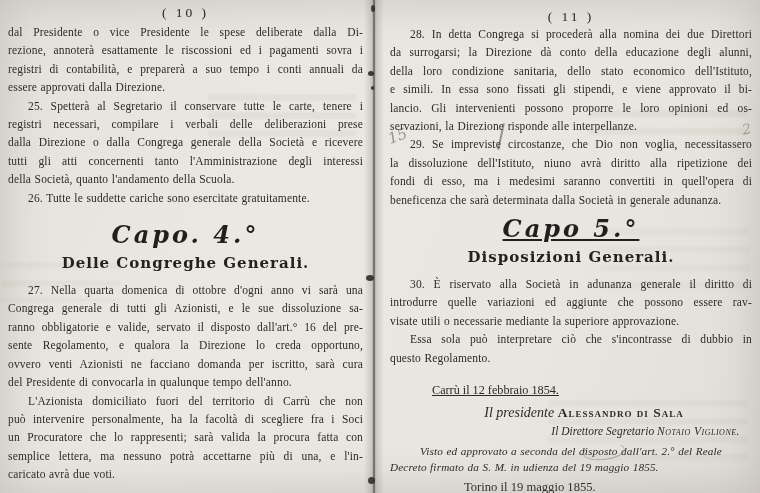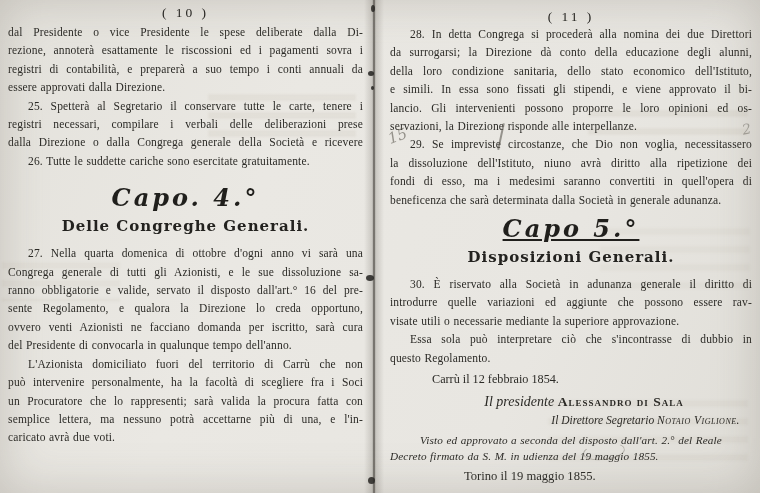--- a/index.html
+++ b/index.html
@@ -31,21 +31,21 @@
     text-align:center; font-family:"DejaVu Serif", serif; font-style:italic; font-weight:bold;
     font-size:24px; line-height:30px; letter-spacing:3px; color:#201f1c;
     margin:13px 0 3px;
   }
   .page.right .capo { margin-top:5px;text-decoration:underline; }
   .section {
     text-align:center; font-family:"DejaVu Serif", serif; font-weight:bold;
     font-size:15px; line-height:20px; letter-spacing:1px; color:#23221f; margin:2px 0 8px;
   }
 
-  .dateline { font-size:12.2px; line-height:18px; padding-left:42px; margin-top:3px; }
+  .dateline { font-size:12.2px; line-height:18px; padding-left:42px; margin-top:14px;text-decoration:underline; }
   .sig-president { text-align:center; padding-left:26px; margin-top:4px; font-size:14px; line-height:19px; }
   .sig-secretary { text-align:right; padding-right:12px; margin-top:1px; font-size:11.5px; line-height:16px; }
   .visto { margin-top:5px; }
   .visto .line { font-style:italic; font-size:11.2px; line-height:15.5px; text-align:center; text-align-last:center; }
   .torino { font-size:12.6px; line-height:18px; padding-left:74px; margin-top:3px; }
   .minister { text-align:center; margin-top:4px; line-height:20px; }
 
   .seg-italic { font-style:italic; }
   .seg-smallcaps-bold { font-variant:small-caps; font-weight:bold; letter-spacing:1px; font-size:13.5px; }
   .seg-italic-smallcaps { font-style:italic; font-variant:small-caps; letter-spacing:.5px; }
@@ -95,20 +95,22 @@
         <div class="block para">
           <div class="line first">dal Presidente o vice Presidente le spese deliberate dalla Di-</div>
           <div class="line">rezione, annoterà esattamente le riscossioni ed i pagamenti sovra i</div>
           <div class="line">registri di contabilità, e preparerà a suo tempo i conti annuali da</div>
           <div class="line last">essere approvati dalla Direzione.</div>
         </div>
         <div class="block para indent">
           <div class="line first">25. Spetterà al Segretario il conservare tutte le carte, tenere i</div>
           <div class="line">registri necessari, compilare i verbali delle deliberazioni prese</div>
           <div class="line">dalla Direzione o dalla Congrega generale della Società e ricevere</div>
+          <div class="line">tutti gli atti concernenti tanto l'Amministrazione degli interessi</div>
+          <div class="line last">della Società, quanto l'andamento della Scuola.</div>
         </div>
         <div class="block para indent">
           <div class="line first last">26. Tutte le suddette cariche sono esercitate gratuitamente.</div>
         </div>
         <div class="block capo">Capo. 4.°</div>
         <div class="block section">Delle Congreghe Generali.</div>
         <div class="block para indent">
           <div class="line first">27. Nella quarta domenica di ottobre d'ogni anno vi sarà una</div>
           <div class="line">Congrega generale di tutti gli Azionisti, e le sue dissoluzione sa-</div>
           <div class="line">ranno obbligatorie e valide, servato il disposto dall'art.° 16 del pre-</div>

